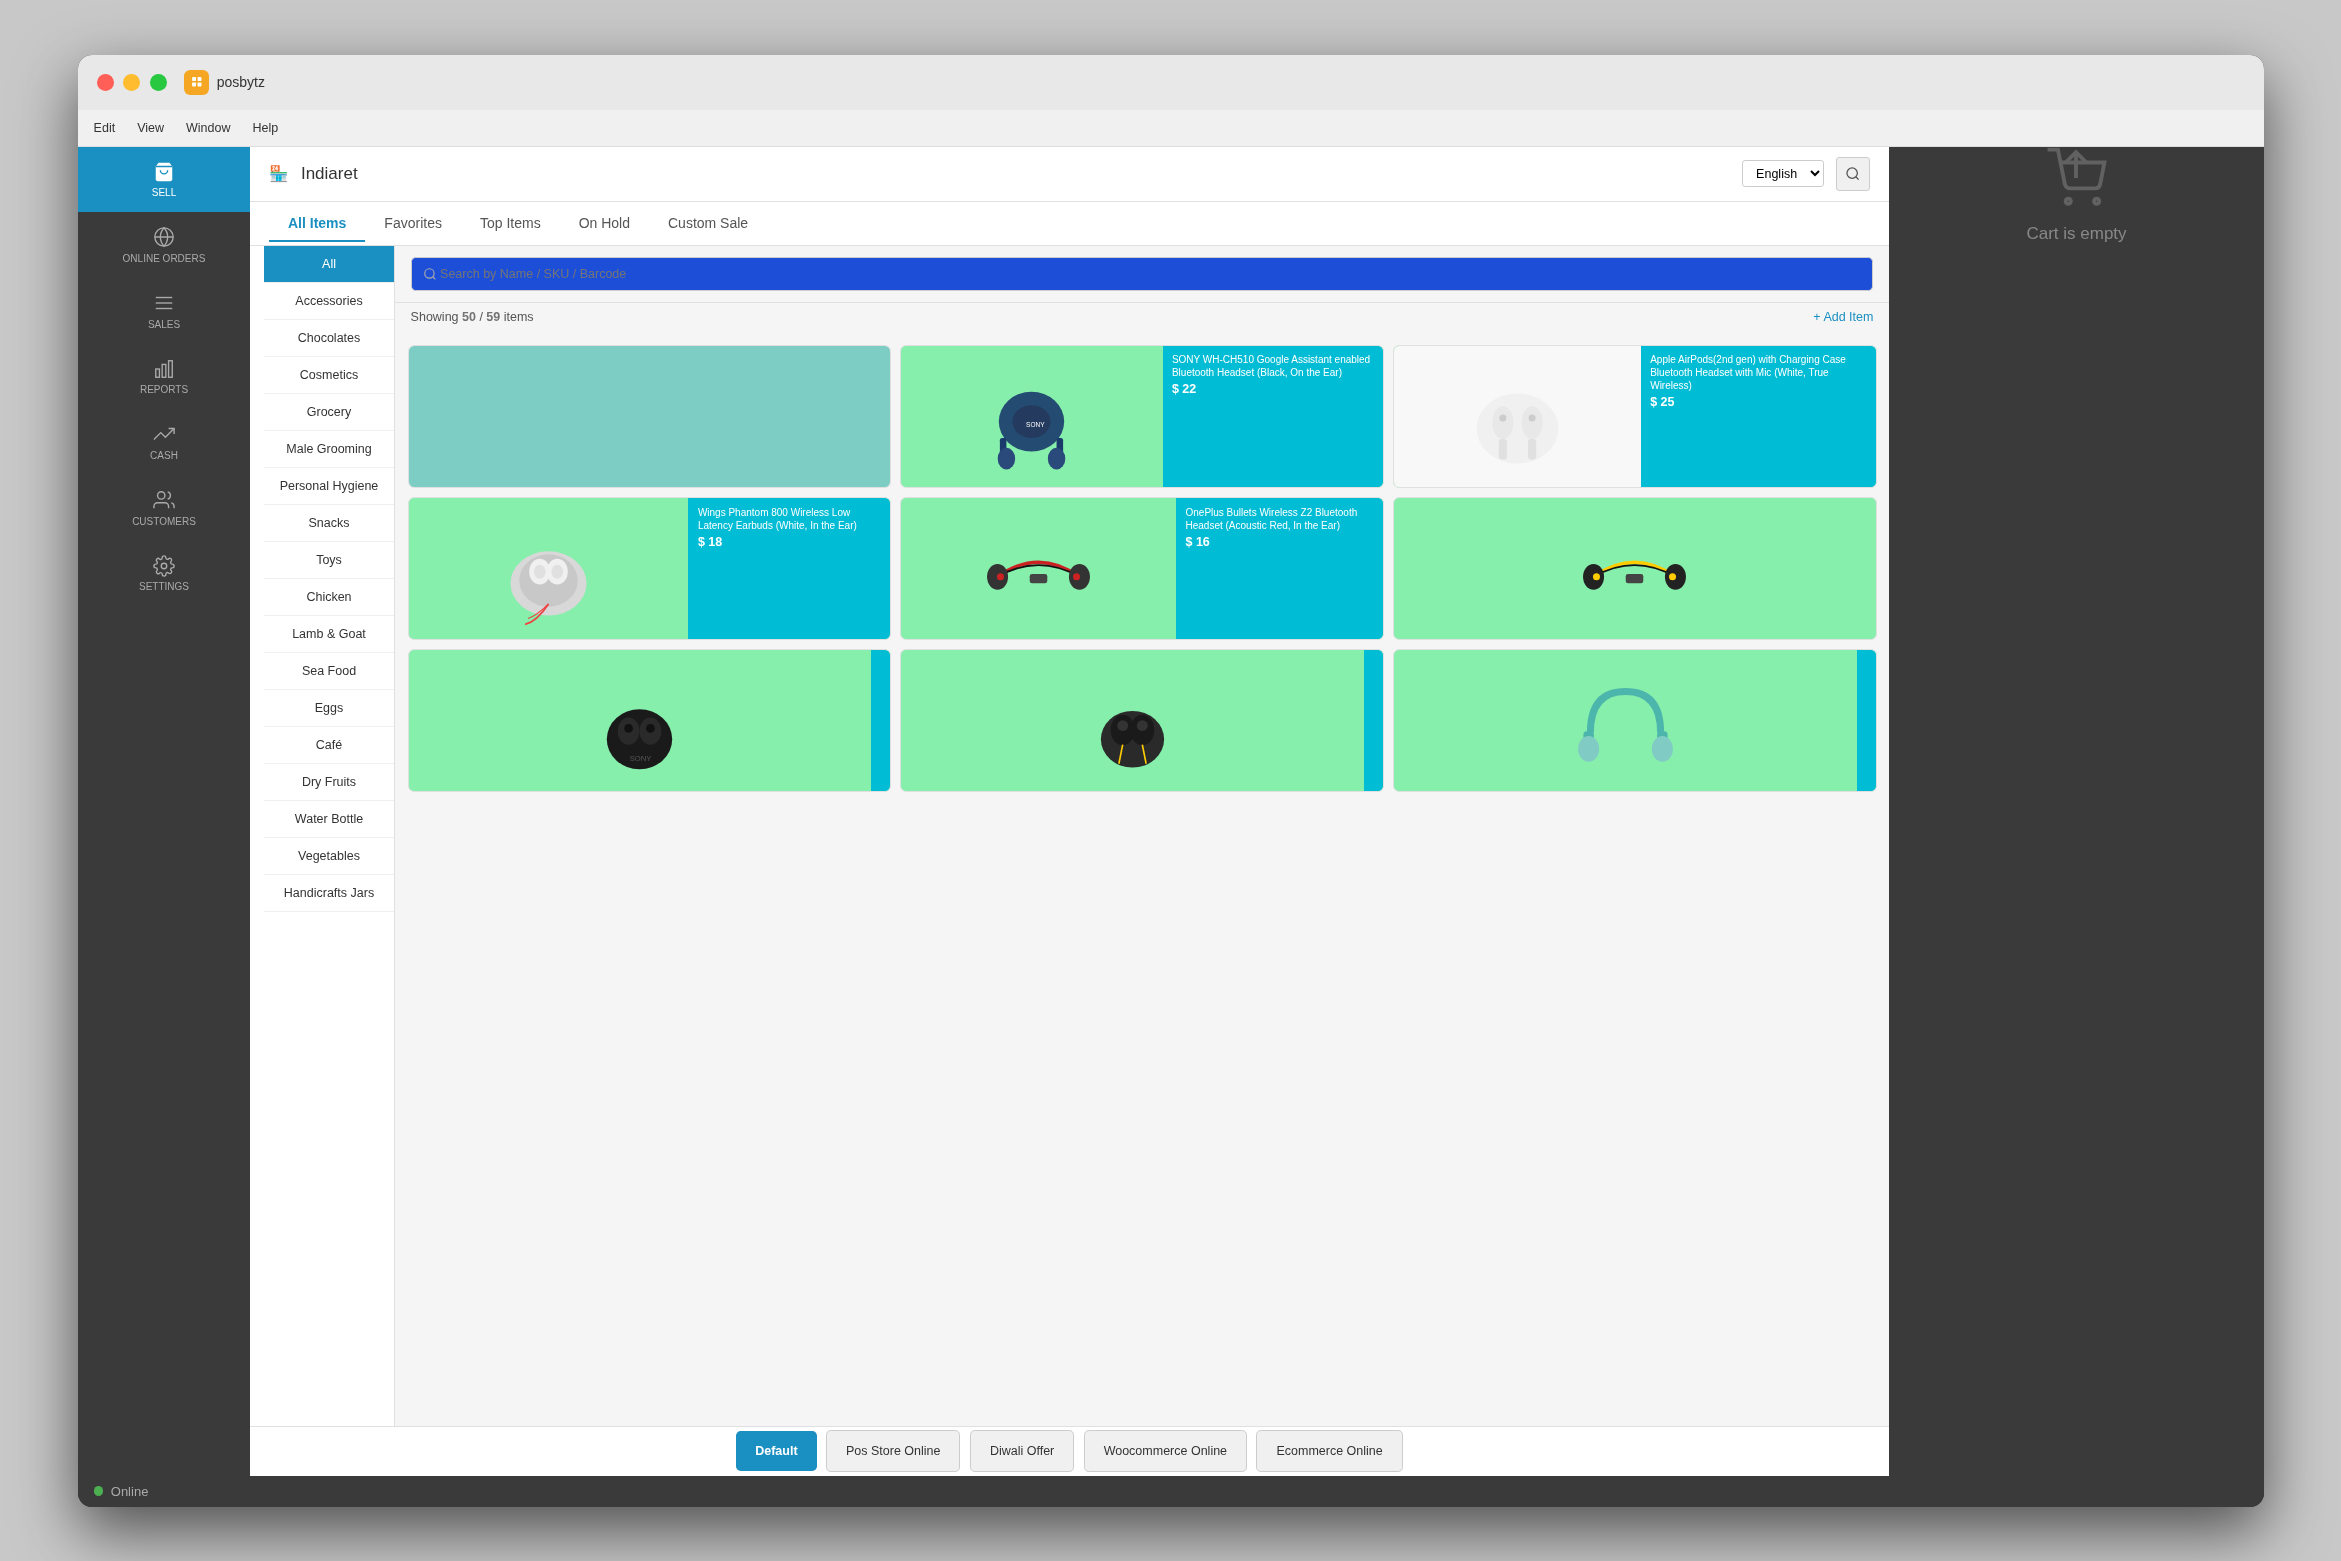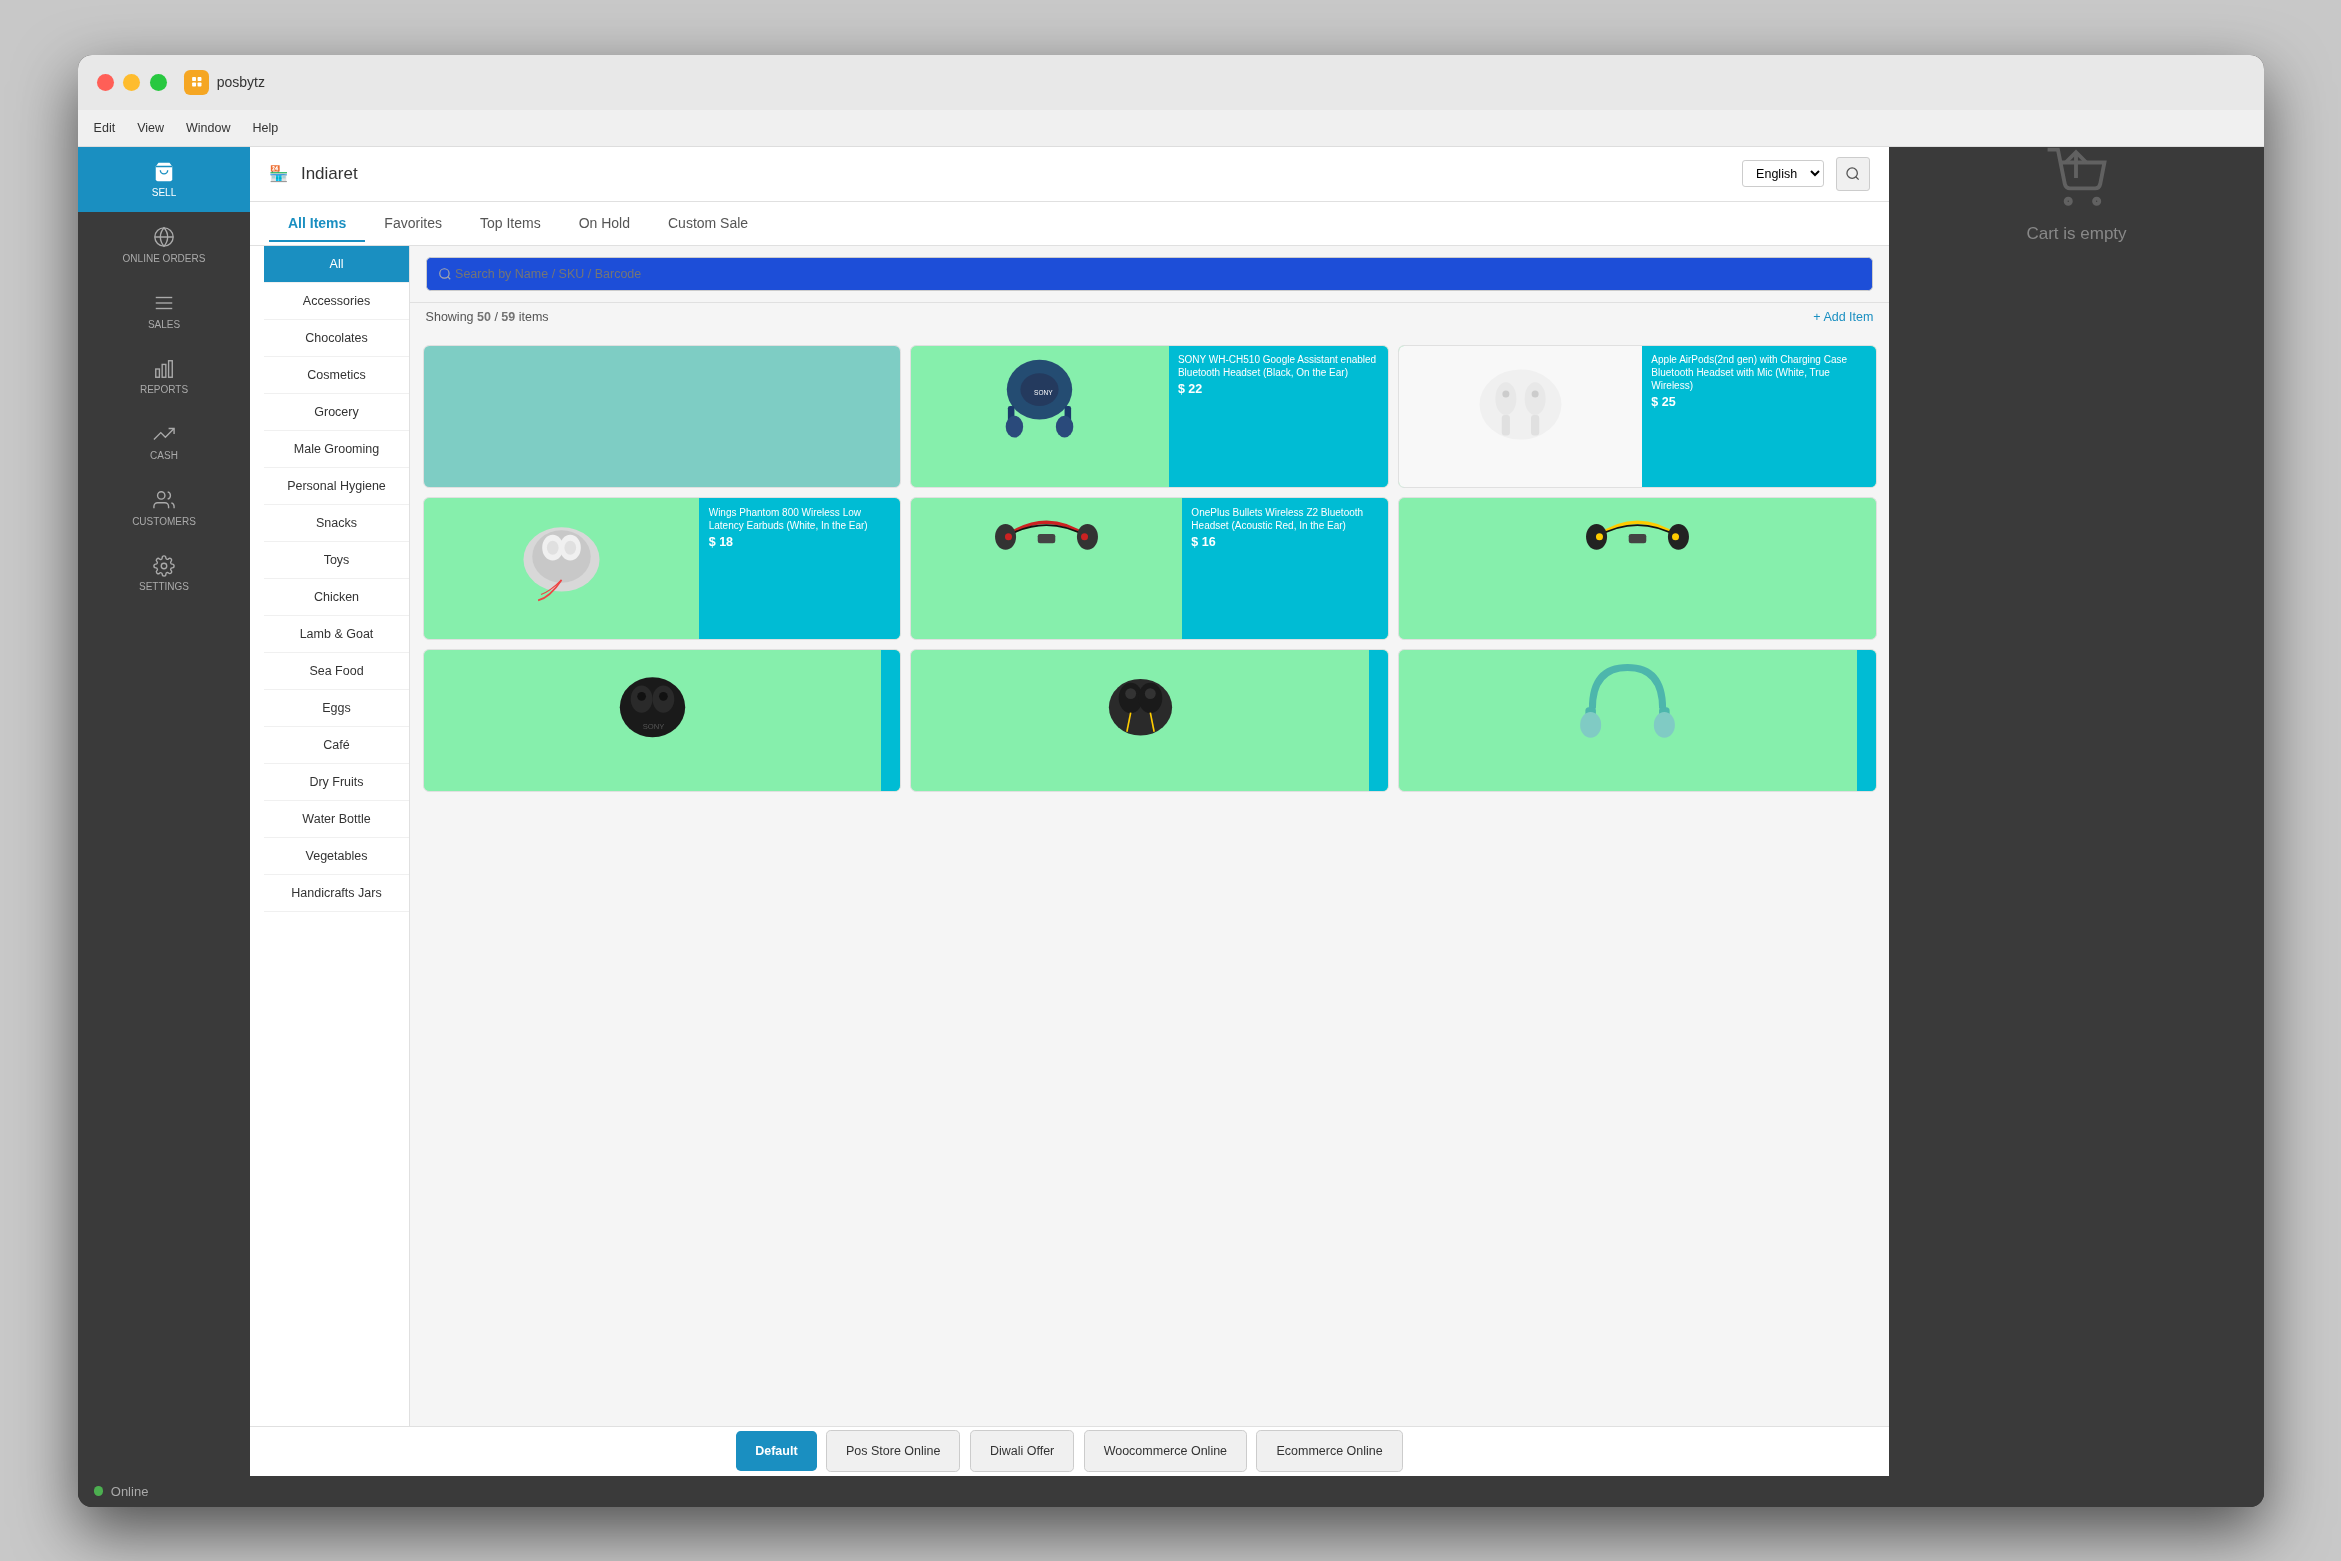--- a/index.html
+++ b/index.html
@@ -162,21 +162,21 @@
       font-weight: 600;
     }
     
     .items-area {
       display: flex;
       flex: 1;
       overflow: hidden;
     }
     
     .category-sidebar {
-      width: 160px;
+      width: 145px;
       background: white;
       border-right: 0.8px solid #e0e0e0;
       overflow-y: auto;
       flex-shrink: 0;
       padding-left: 14px;
     }
     .cat-item {
       padding: 11px 12.5px;
       font-size: 12.5px;
       color: #333;
@@ -238,21 +238,21 @@
       border-radius: 6.2px;
       overflow: hidden;
       cursor: pointer;
       display: flex;
       flex-direction: row;
     }
     .product-img {
       width: 100%;
       height: 141px;
       display: flex;
-      align-items: flex-start;
+      align-items: flex-end;
       justify-content: center;
       overflow: hidden;
     }
     .product-img-placeholder {
       width: 100%; height: 141px;
       background: #7ecdc4;
     }
     .product-info {
       background: #00bcd4;
       padding: 7.8px 9.4px;

